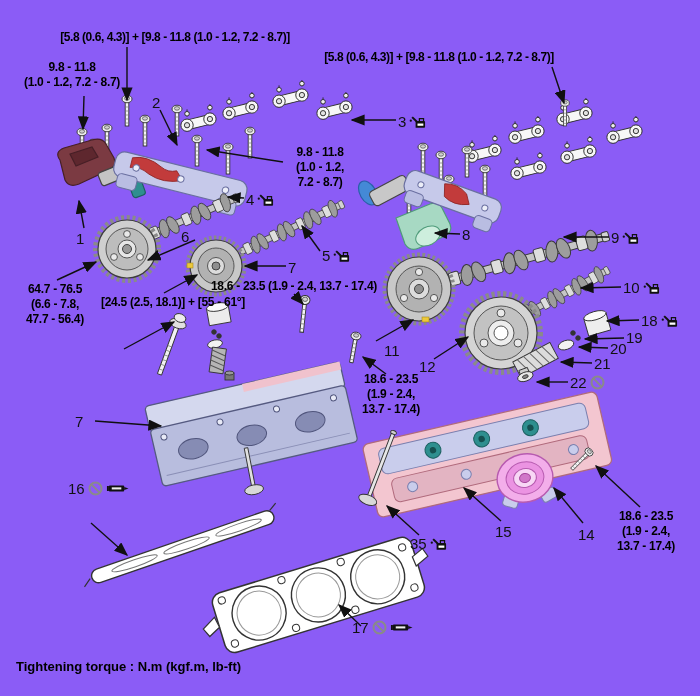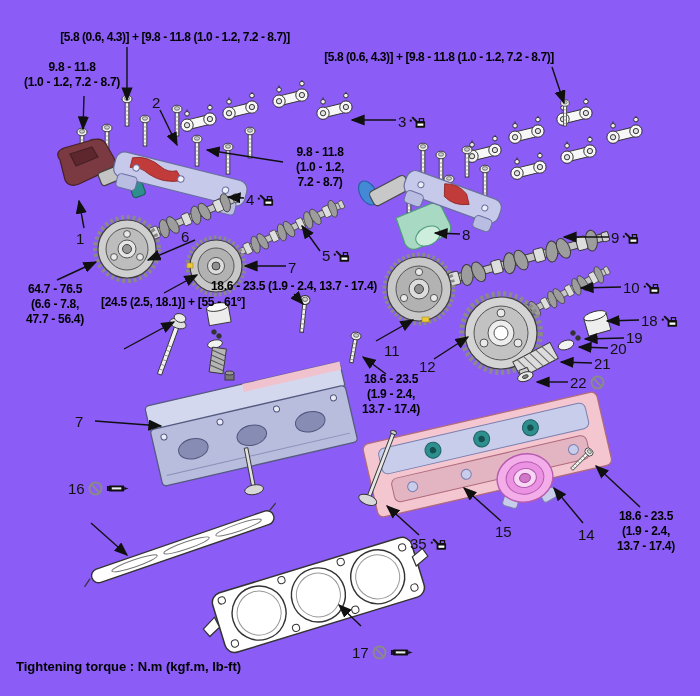--- a/index.html
+++ b/index.html
@@ -449,21 +449,21 @@
     </div>
 <div class="pnum" style="left:68px;top:480px">
       <span class="n">16</span>
       <svg width="15" height="15" viewBox="-7.5 -7.5 15 15">
         <use href="#i-noreuse"></use>
       </svg>
       <svg width="23" height="11" viewBox="-3 0 24 10">
         <use href="#i-sealant"></use>
       </svg>
     </div>
-<div class="pnum" style="left:352px;top:644px">
+<div class="pnum" style="left:352px;top:619px">
       <span class="n">17</span>
       <svg width="15" height="15" viewBox="-7.5 -7.5 15 15">
         <use href="#i-noreuse"></use>
       </svg>
       <svg width="23" height="11" viewBox="-3 0 24 10">
         <use href="#i-sealant"></use>
       </svg>
     </div>
 <div class="pnum" style="left:641px;top:312px">
       <span class="n">18</span>

